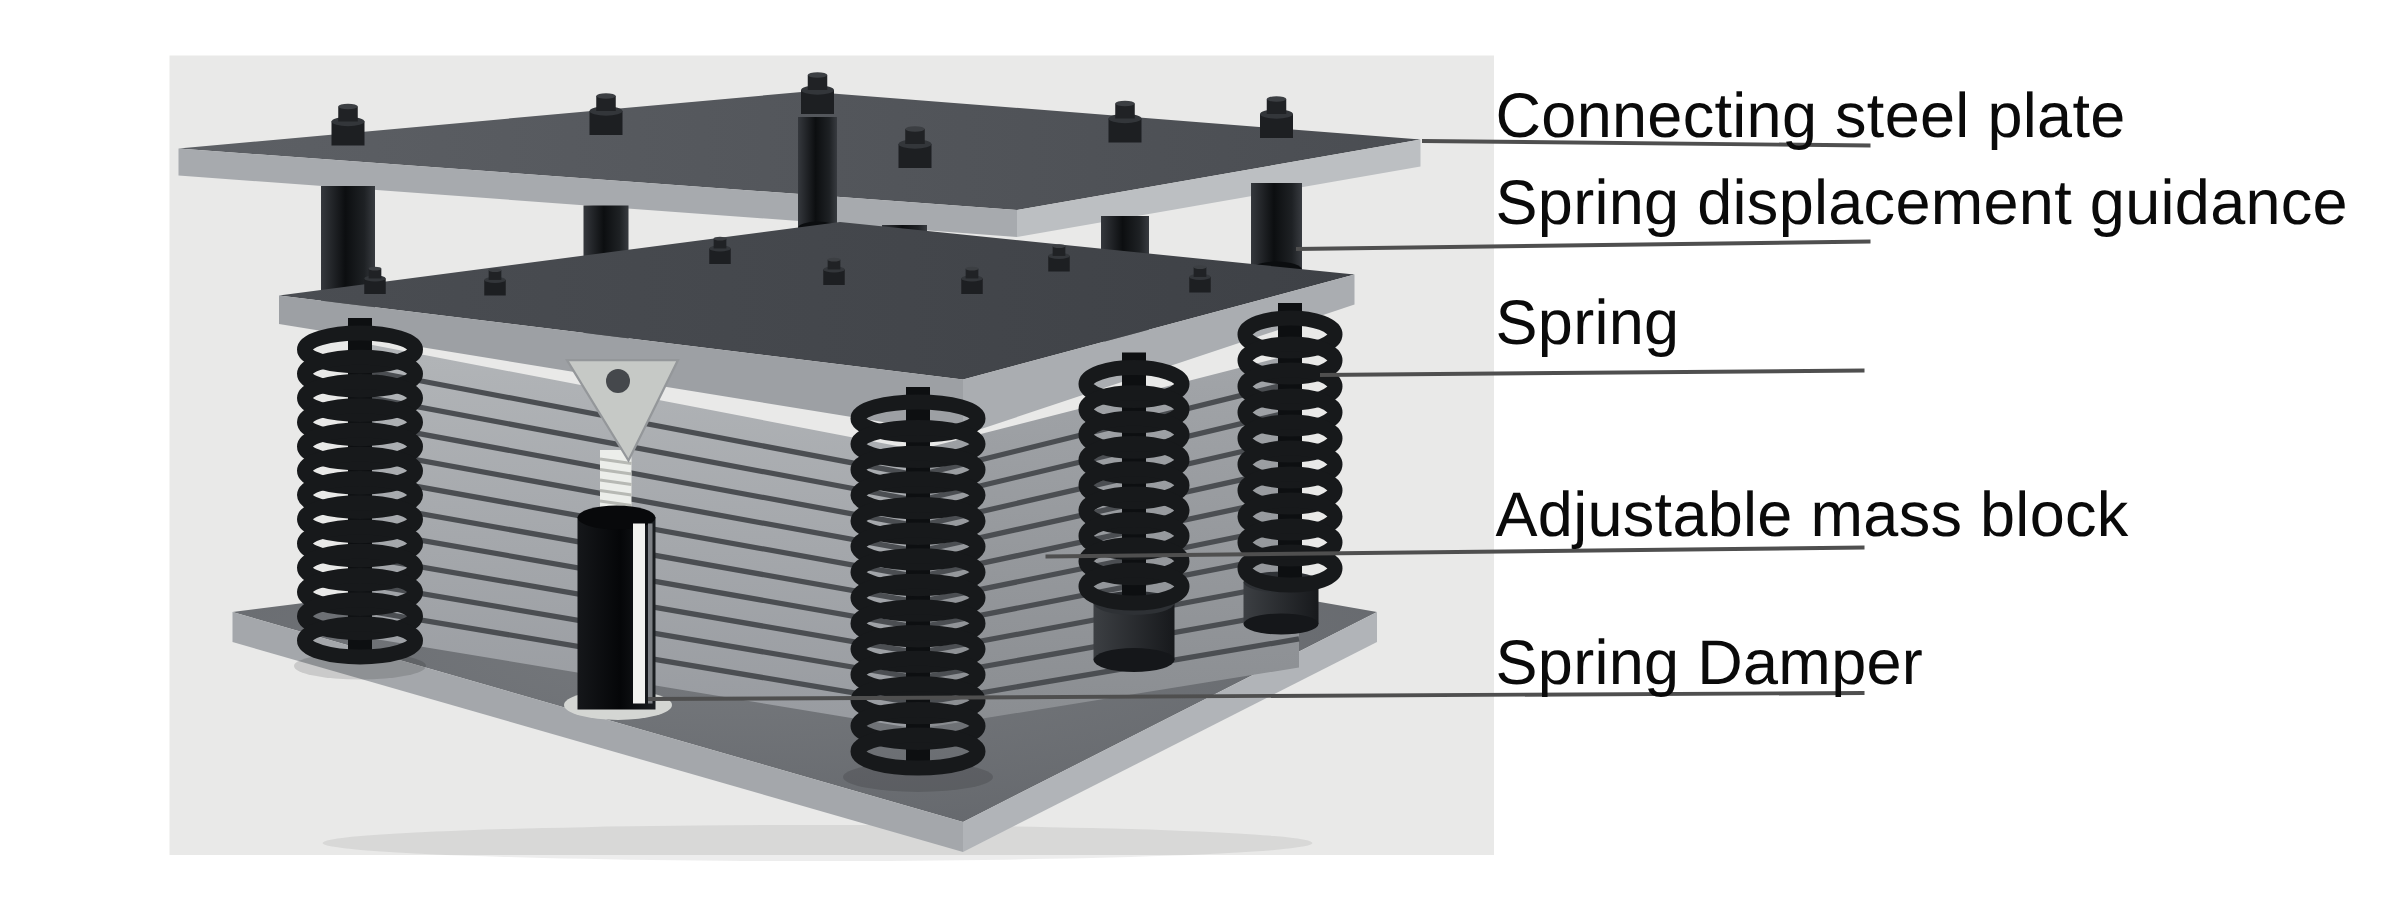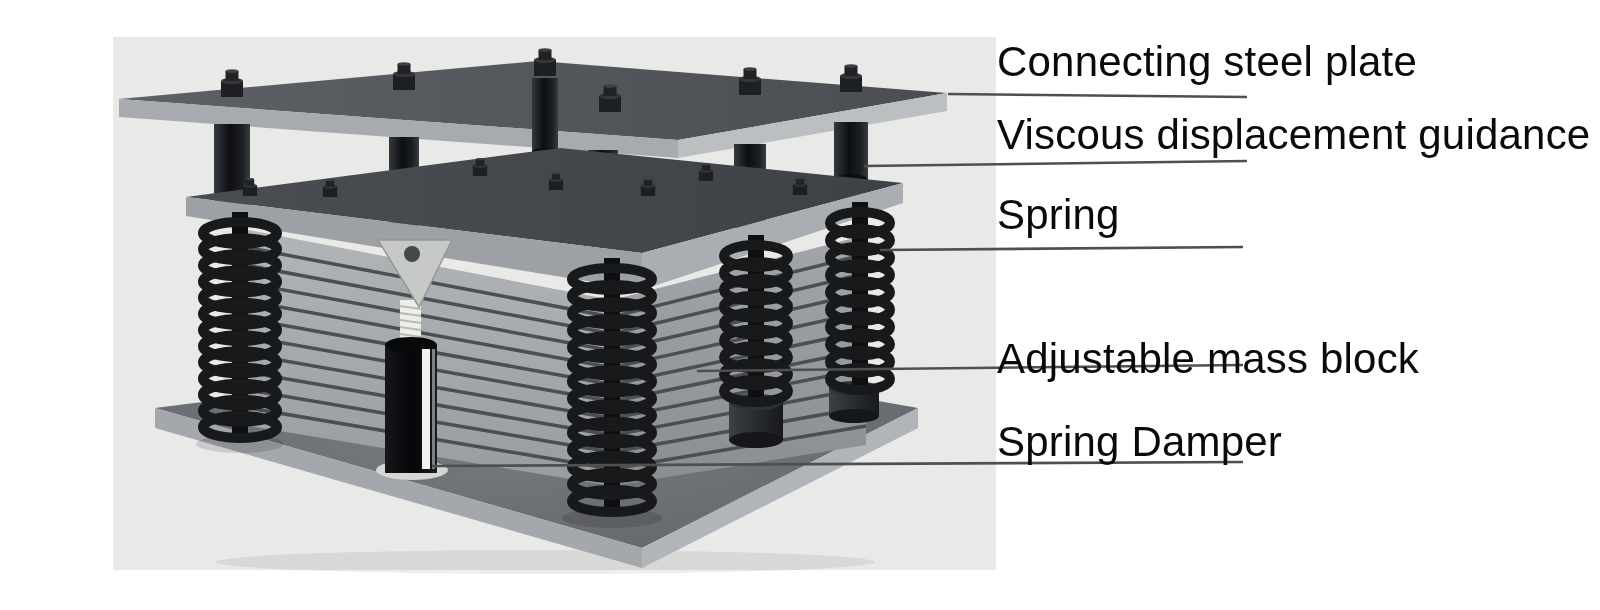--- a/index.html
+++ b/index.html
@@ -280,19 +280,19 @@
     <g stroke="var(--leader,#4f4f4f)" stroke-width="2.6">
       <line x1="948" y1="94" x2="1247" y2="97"></line>
       <line x1="864" y1="166" x2="1247" y2="161"></line>
       <line x1="880" y1="250" x2="1243" y2="247"></line>
       <line x1="697" y1="371" x2="1243" y2="365"></line>
       <line x1="432" y1="466" x2="1243" y2="462"></line>
     </g>
   </svg>
 
   <div>
-    <div class="fig-label" style="top:40px">Connecting steel plate</div>
-    <div class="fig-label" style="top:113px">Viscous displacement guidance</div>
+    <div class="fig-label" style="top:55px">Connecting steel plate</div>
+    <div class="fig-label" style="top:113px">Spring displacement guidance</div>
     <div class="fig-label" style="top:193px">Spring</div>
-    <div class="fig-label" style="top:337px">Adjustable mass block</div>
+    <div class="fig-label" style="top:321px">Adjustable mass block</div>
     <div class="fig-label" style="top:420px">Spring Damper</div>
   </div>
 </div>
 
 </body></html>

